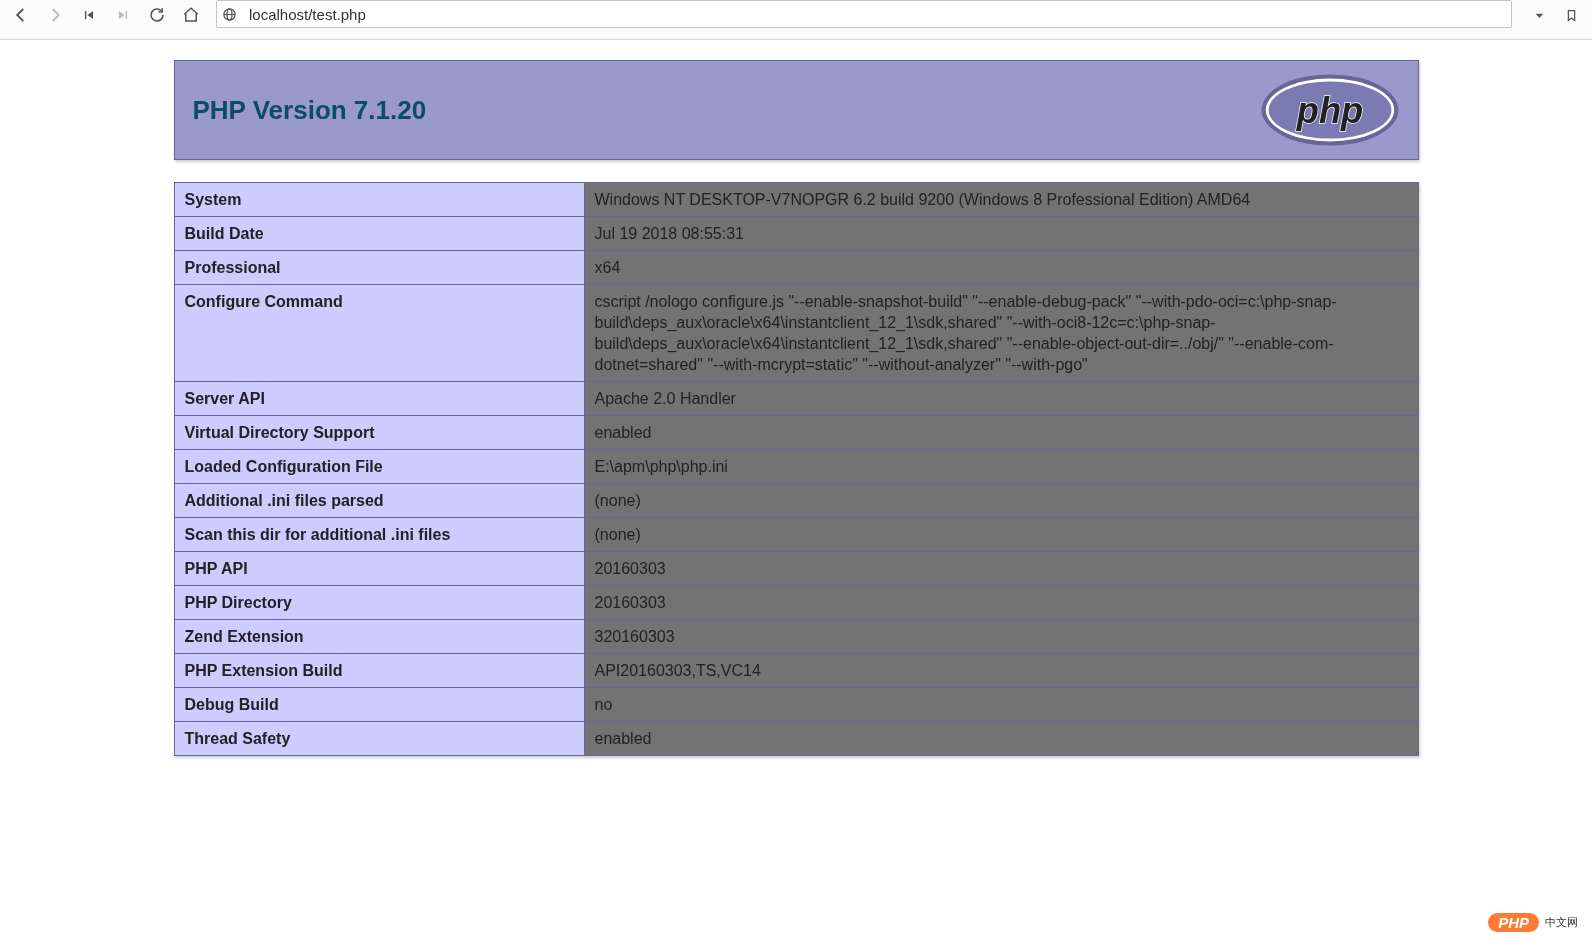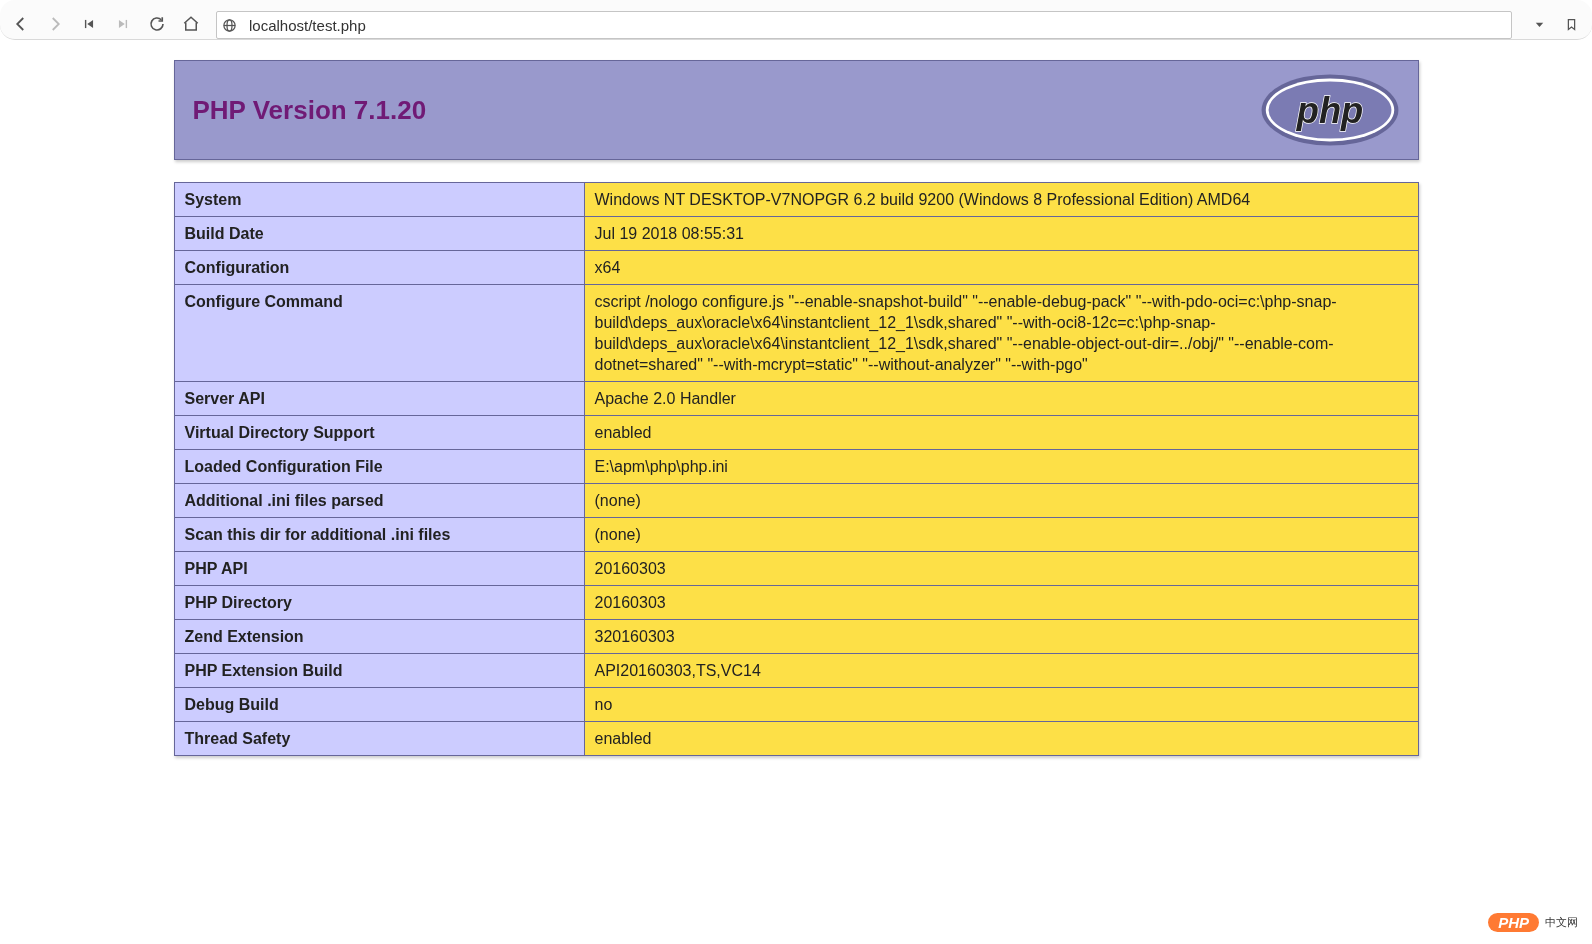--- a/index.html
+++ b/index.html
@@ -1,43 +1,43 @@
 <!DOCTYPE html>
 <html><head>
 <meta charset="utf-8">
 <style>
 * { margin:0; padding:0; box-sizing:border-box; }
 html,body { width:1592px; height:944px; font-family:"Segoe UI",Tahoma,Arial,sans-serif; background:#fff; overflow:hidden; }
 
-.toolbar { height:40px; display:flex; align-items:flex-end; gap:4px; padding:0 6px; border-bottom:1px solid #d9d9d9; background:#fbfbfb;border-radius:15px; }
+.toolbar { height:40px; display:flex; align-items:flex-start; gap:4px; padding:0 6px; border-bottom:1px solid #d9d9d9; background:#fbfbfb; }
 .toolbar .nav-btn { width:30px; height:30px; display:flex; align-items:center; justify-content:center; color:#555; border-radius:2px; }
 .toolbar .nav-btn.disabled { color:#bbb; }
 .toolbar .nav-btn svg { width:18px; height:18px; }
 .toolbar .sm svg { width:14px; height:14px; }
 .addr-wrap { flex:1; display:flex; align-items:center; height:28px; margin-left:6px; border:1px solid #c5c5c5; border-radius:2px; background:#fff; }
 .site-icon { width:26px; display:flex; align-items:center; justify-content:center; color:#555; border-right:1px solid transparent; }
 .site-icon svg { width:15px; height:15px; }
 .addr { flex:1; border:none; outline:none; font-size:15px; color:#333; padding:0 6px; background:transparent; font-family:inherit; }
 .rt { display:flex; align-items:center; gap:2px; padding-left:8px; }
 .rt .nav-btn svg { width:15px; height:15px; }
 
 .viewport { height:904px; overflow-y:auto; background:#fff; }
 .viewport::-webkit-scrollbar { width:16px; }
 .viewport::-webkit-scrollbar-track { background:#f0f0f0; }
 .viewport::-webkit-scrollbar-thumb { background:#c2c2c2; border:2px solid #f0f0f0; border-radius:3px; }
 .page { width:1245px; margin:0 auto; padding-top:20px; padding-bottom:40px; }
 
 .header-box { background:#9999cc; border:1px solid #666699; padding:12px 18px; display:flex; align-items:center; justify-content:space-between; box-shadow:1px 2px 3px #ccc; }
-.header-title { font-size:26px; font-weight:700; color:#701a75; }
+.header-title { font-size:26px; font-weight:700; color:#0c4a6e; }
 .php-logo { width:140px; height:74px; }
 
 .info-table { width:100%; border-collapse:collapse; margin-top:22px; border:1px solid #666699; box-shadow:1px 2px 3px #ccc; }
 .info-table td { border:1px solid #666699; padding:6px 10px; font-size:16px; vertical-align:top; line-height:21px; }
 .info-table td.k { width:410px; background:#ccccff; font-weight:700; color:#222; }
-.info-table td.v { background:#fde047; color:#222; }
+.info-table td.v { background:#737373; color:#222; }
 
 .watermark { position:fixed; right:14px; bottom:12px; display:flex; align-items:center; gap:6px; }
 .wm-pill { background:#ff7a33; color:#fff; font-weight:700; font-style:italic; font-size:15px; padding:1px 10px; border-radius:11px; font-family:Arial,sans-serif; }
 .wm-text { font-size:11px; color:#333; }
 </style>
 </head>
 <body>
 
 <div class="toolbar">
   <div class="nav-btn">
@@ -115,21 +115,21 @@
       <tbody id="info-tbody">
           <tr>
             <td class="k">System</td>
             <td class="v">Windows NT DESKTOP-V7NOPGR 6.2 build 9200 (Windows 8 Professional Edition) AMD64</td>
           </tr>
           <tr>
             <td class="k">Build Date</td>
             <td class="v">Jul 19 2018 08:55:31</td>
           </tr>
           <tr>
-            <td class="k">Configuration</td>
+            <td class="k">Professional</td>
             <td class="v">x64</td>
           </tr>
           <tr>
             <td class="k">Configure Command</td>
             <td class="v">cscript /nologo configure.js "--enable-snapshot-build" "--enable-debug-pack" "--with-pdo-oci=c:\php-snap-build\deps_aux\oracle\x64\instantclient_12_1\sdk,shared" "--with-oci8-12c=c:\php-snap-build\deps_aux\oracle\x64\instantclient_12_1\sdk,shared" "--enable-object-out-dir=../obj/" "--enable-com-dotnet=shared" "--with-mcrypt=static" "--without-analyzer" "--with-pgo"</td>
           </tr>
           <tr>
             <td class="k">Server API</td>
             <td class="v">Apache 2.0 Handler</td>
           </tr>

